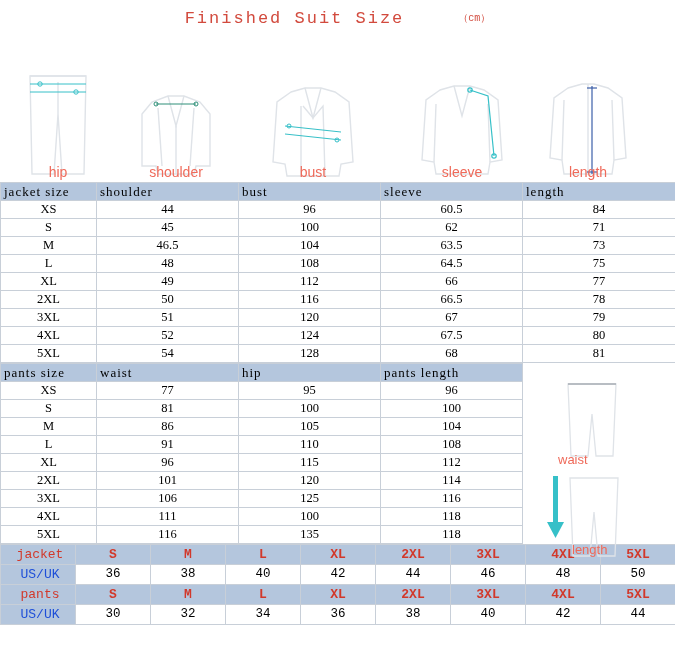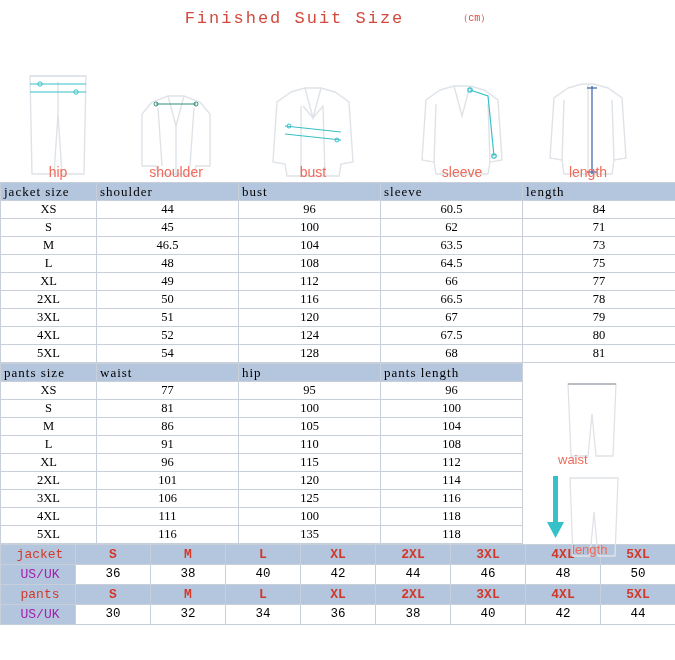--- a/index.html
+++ b/index.html
@@ -99,21 +99,21 @@
     height: 19px;
     line-height: 19px;
   }
   .conv .rowhdr {
     background: #b4c6dd;
     text-align: center;
     padding-left: 4px;
     color: #d2382a;
     font-size: 13px;
   }
-  .conv .rowhdr.black { color: #a21caf; margin-top: 8px; }
+  .conv .rowhdr.black { color: #1d4ed8; margin-top: 8px; }
   .conv .sz {
     background: #b4c6dd;
     color: #d2382a;
     font-size: 13px;
     font-weight: bold;
   }
 
   
   .pants-illus-wrap {
     position: absolute;

